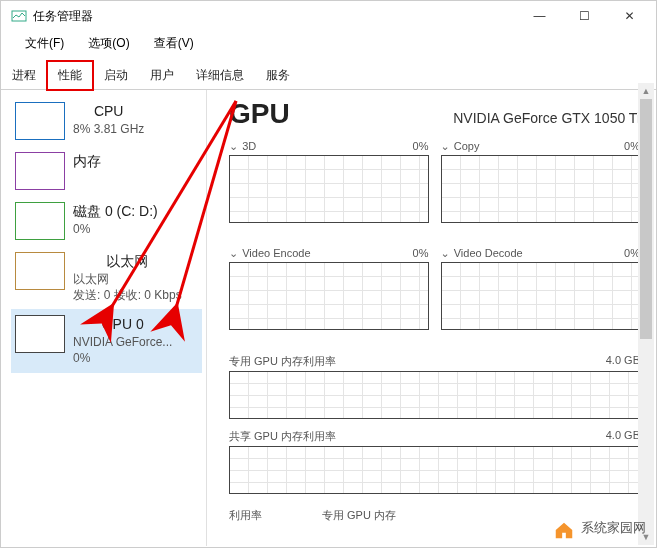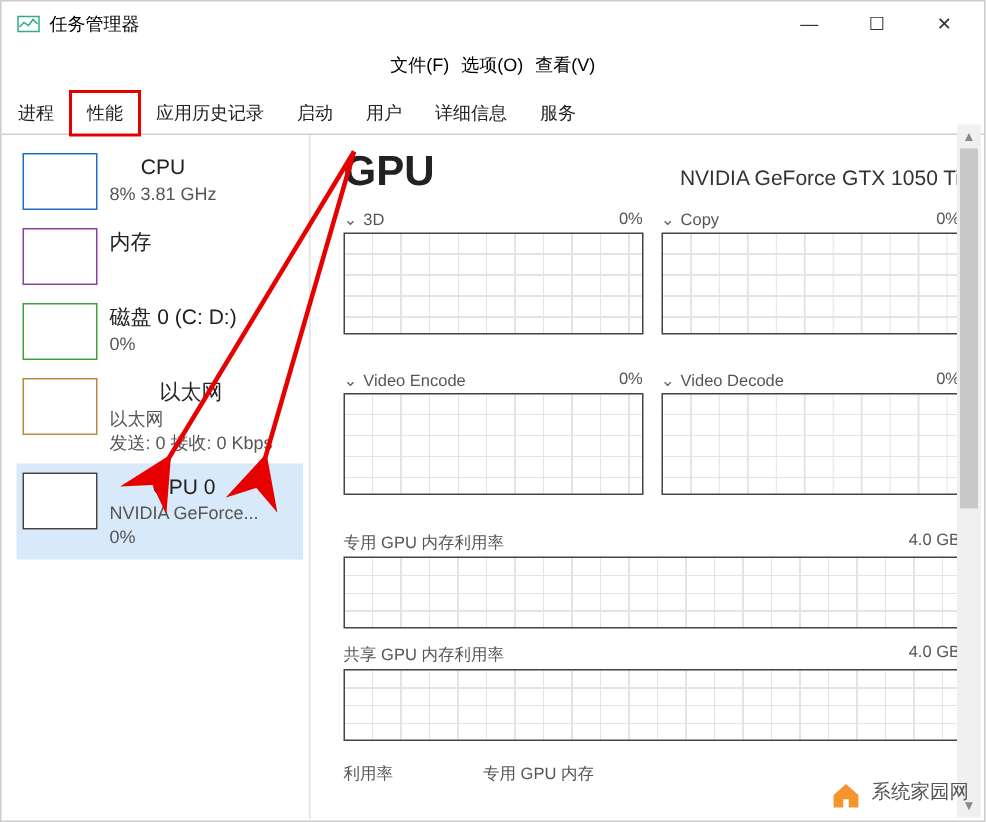--- a/index.html
+++ b/index.html
@@ -2,21 +2,21 @@
 <html><head>
 <meta charset="utf-8">
 <style>
 * { margin: 0; padding: 0; box-sizing: border-box; font-family: "Microsoft YaHei", "Segoe UI", sans-serif; }
 body { background: #fff; width: 657px; height: 548px; overflow: hidden; position: relative; border: 1px solid #ccc; }
 .titlebar { display: flex; align-items: center; height: 30px; padding: 0 4px; }
 .titlebar .app-icon { width: 16px; height: 16px; margin: 0 6px; }
 .titlebar .title { font-size: 12px; flex: 1; color: #000; }
 .titlebar .winbtns { display: flex; }
 .titlebar .winbtn { width: 45px; height: 30px; display: flex; align-items: center; justify-content: center; font-size: 12px; color: #333; }
-.menubar { display: flex; padding: 2px 6px; gap: 0; justify-content: center; }
+.menubar { display: flex; padding: 2px 20px; gap: 16px; }
 .menubar .menu { font-size: 12px; padding: 2px 4px; color: #000; }
 .tabs { display: flex; border-bottom: 1px solid #d0d0d0; margin-top: 4px; }
 .tab { font-size: 12px; padding: 5px 10px; color: #222; border: 1px solid transparent; cursor: pointer; position: relative; top: 1px; }
 .tab.active { border: 1px solid #d0d0d0; border-bottom: 1px solid #fff; background: #fff; }
 .tab.highlight { outline: 2px solid #e60000; outline-offset: -1px; }
 .content { display: flex; height: calc(100% - 90px); }
 .sidebar { width: 205px; padding: 6px 4px 6px 10px; overflow: hidden; }
 .side-item { display: flex; padding: 6px 4px; gap: 8px; cursor: pointer; }
 .side-item.selected { background: #d8eaf9; }
 .thumb { width: 50px; height: 38px; border: 1px solid #888; background: #fff; flex-shrink: 0; }
@@ -67,21 +67,20 @@
 
 <div class="menubar">
   <span class="menu">文件(F)</span>
   <span class="menu">选项(O)</span>
   <span class="menu">查看(V)</span>
 </div>
 
 <div class="tabs">
   <div class="tab">进程</div>
   <div class="tab active highlight">性能</div>
-  <div class="tab">应用历史记录</div>
   <div class="tab">启动</div>
   <div class="tab">用户</div>
   <div class="tab">详细信息</div>
   <div class="tab">服务</div>
 </div>
 
 <div class="content">
   <div class="sidebar">
     <div class="side-item">
       <div class="thumb cpu"></div>

